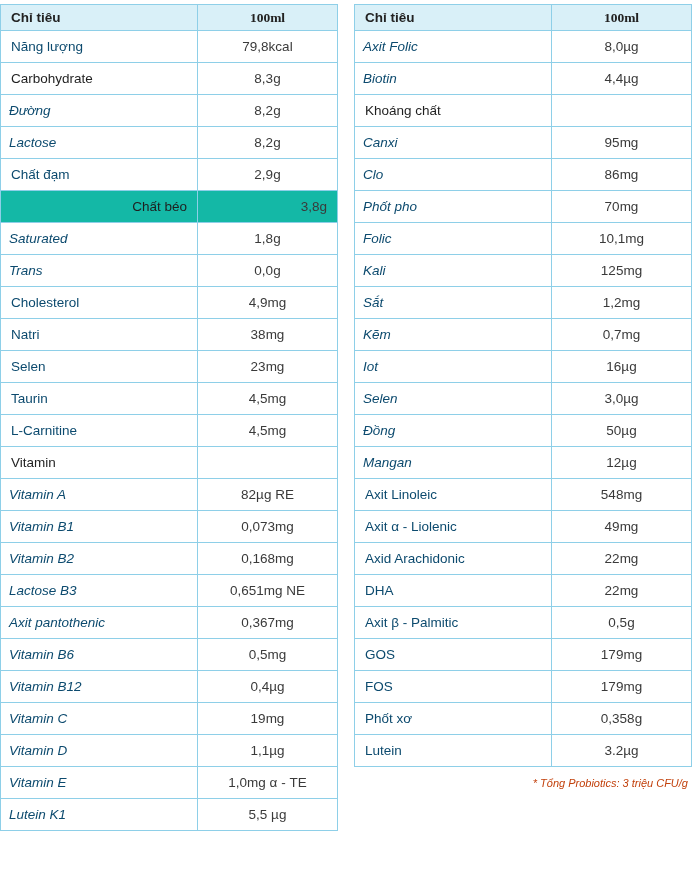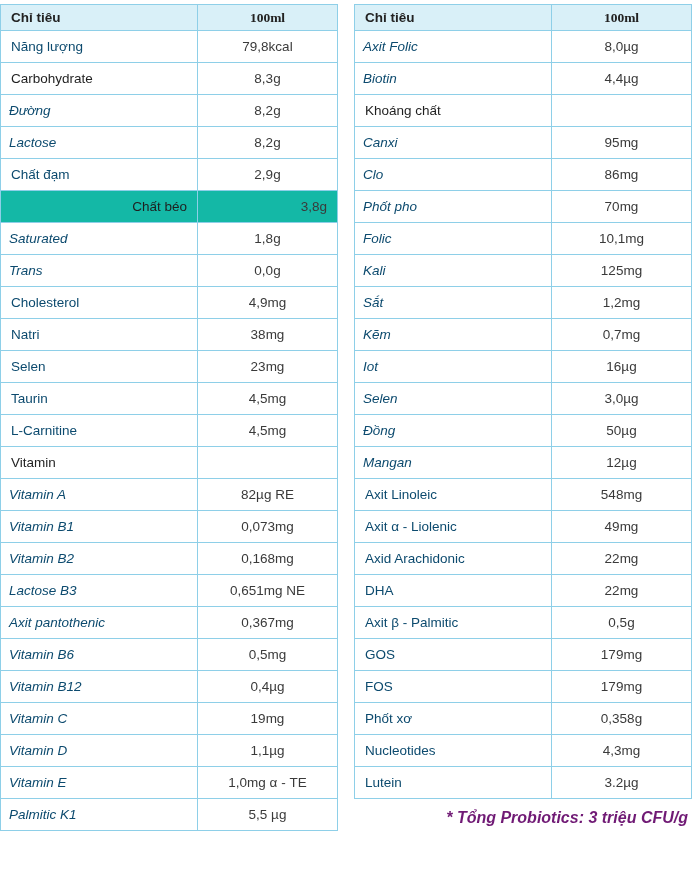--- a/index.html
+++ b/index.html
@@ -67,23 +67,23 @@
     color: #3a3a3a;
     white-space: nowrap;
   }
   tr.group td.name { font-weight: normal; color: #1f1f1f; }
   tr.group.shaded td { background: #14b8a6; text-align: right; }
   td.name.indent { padding-left: 8px; font-style: italic; }
 
   .footnote {
     text-align: right;
     font-style: italic;
-    font-weight: bold;
-    font-size: 16px;
-    color: #701a75;
+    font-weight: normal;
+    font-size: 11px;
+    color: #c2410c;
     padding: 10px 4px 0 0;
   }
 </style>
 </head>
 <body>
 
 <div class="page">
 
   <div class="tables">
 
@@ -186,21 +186,21 @@
             </tr>
             <tr>
               <td class="name indent">Vitamin D</td>
               <td class="val">1,1µg</td>
             </tr>
             <tr>
               <td class="name indent">Vitamin E</td>
               <td class="val">1,0mg α - TE</td>
             </tr>
             <tr>
-              <td class="name indent">Palmitic K1</td>
+              <td class="name indent">Lutein K1</td>
               <td class="val">5,5 µg</td>
             </tr>
           </tbody>
       </table>
     </div>
 
     <div class="col">
       <table class="nutri">
         <thead>
           <tr>
@@ -291,24 +291,20 @@
             </tr>
             <tr>
               <td class="name">FOS</td>
               <td class="val">179mg</td>
             </tr>
             <tr>
               <td class="name">Phốt xơ</td>
               <td class="val">0,358g</td>
             </tr>
             <tr>
-              <td class="name">Nucleotides</td>
-              <td class="val">4,3mg</td>
-            </tr>
-            <tr>
               <td class="name">Lutein</td>
               <td class="val">3.2µg</td>
             </tr>
           </tbody>
       </table>
       <div class="footnote">* Tổng Probiotics: 3 triệu CFU/g</div>
     </div>
 
   </div>
 </div>

